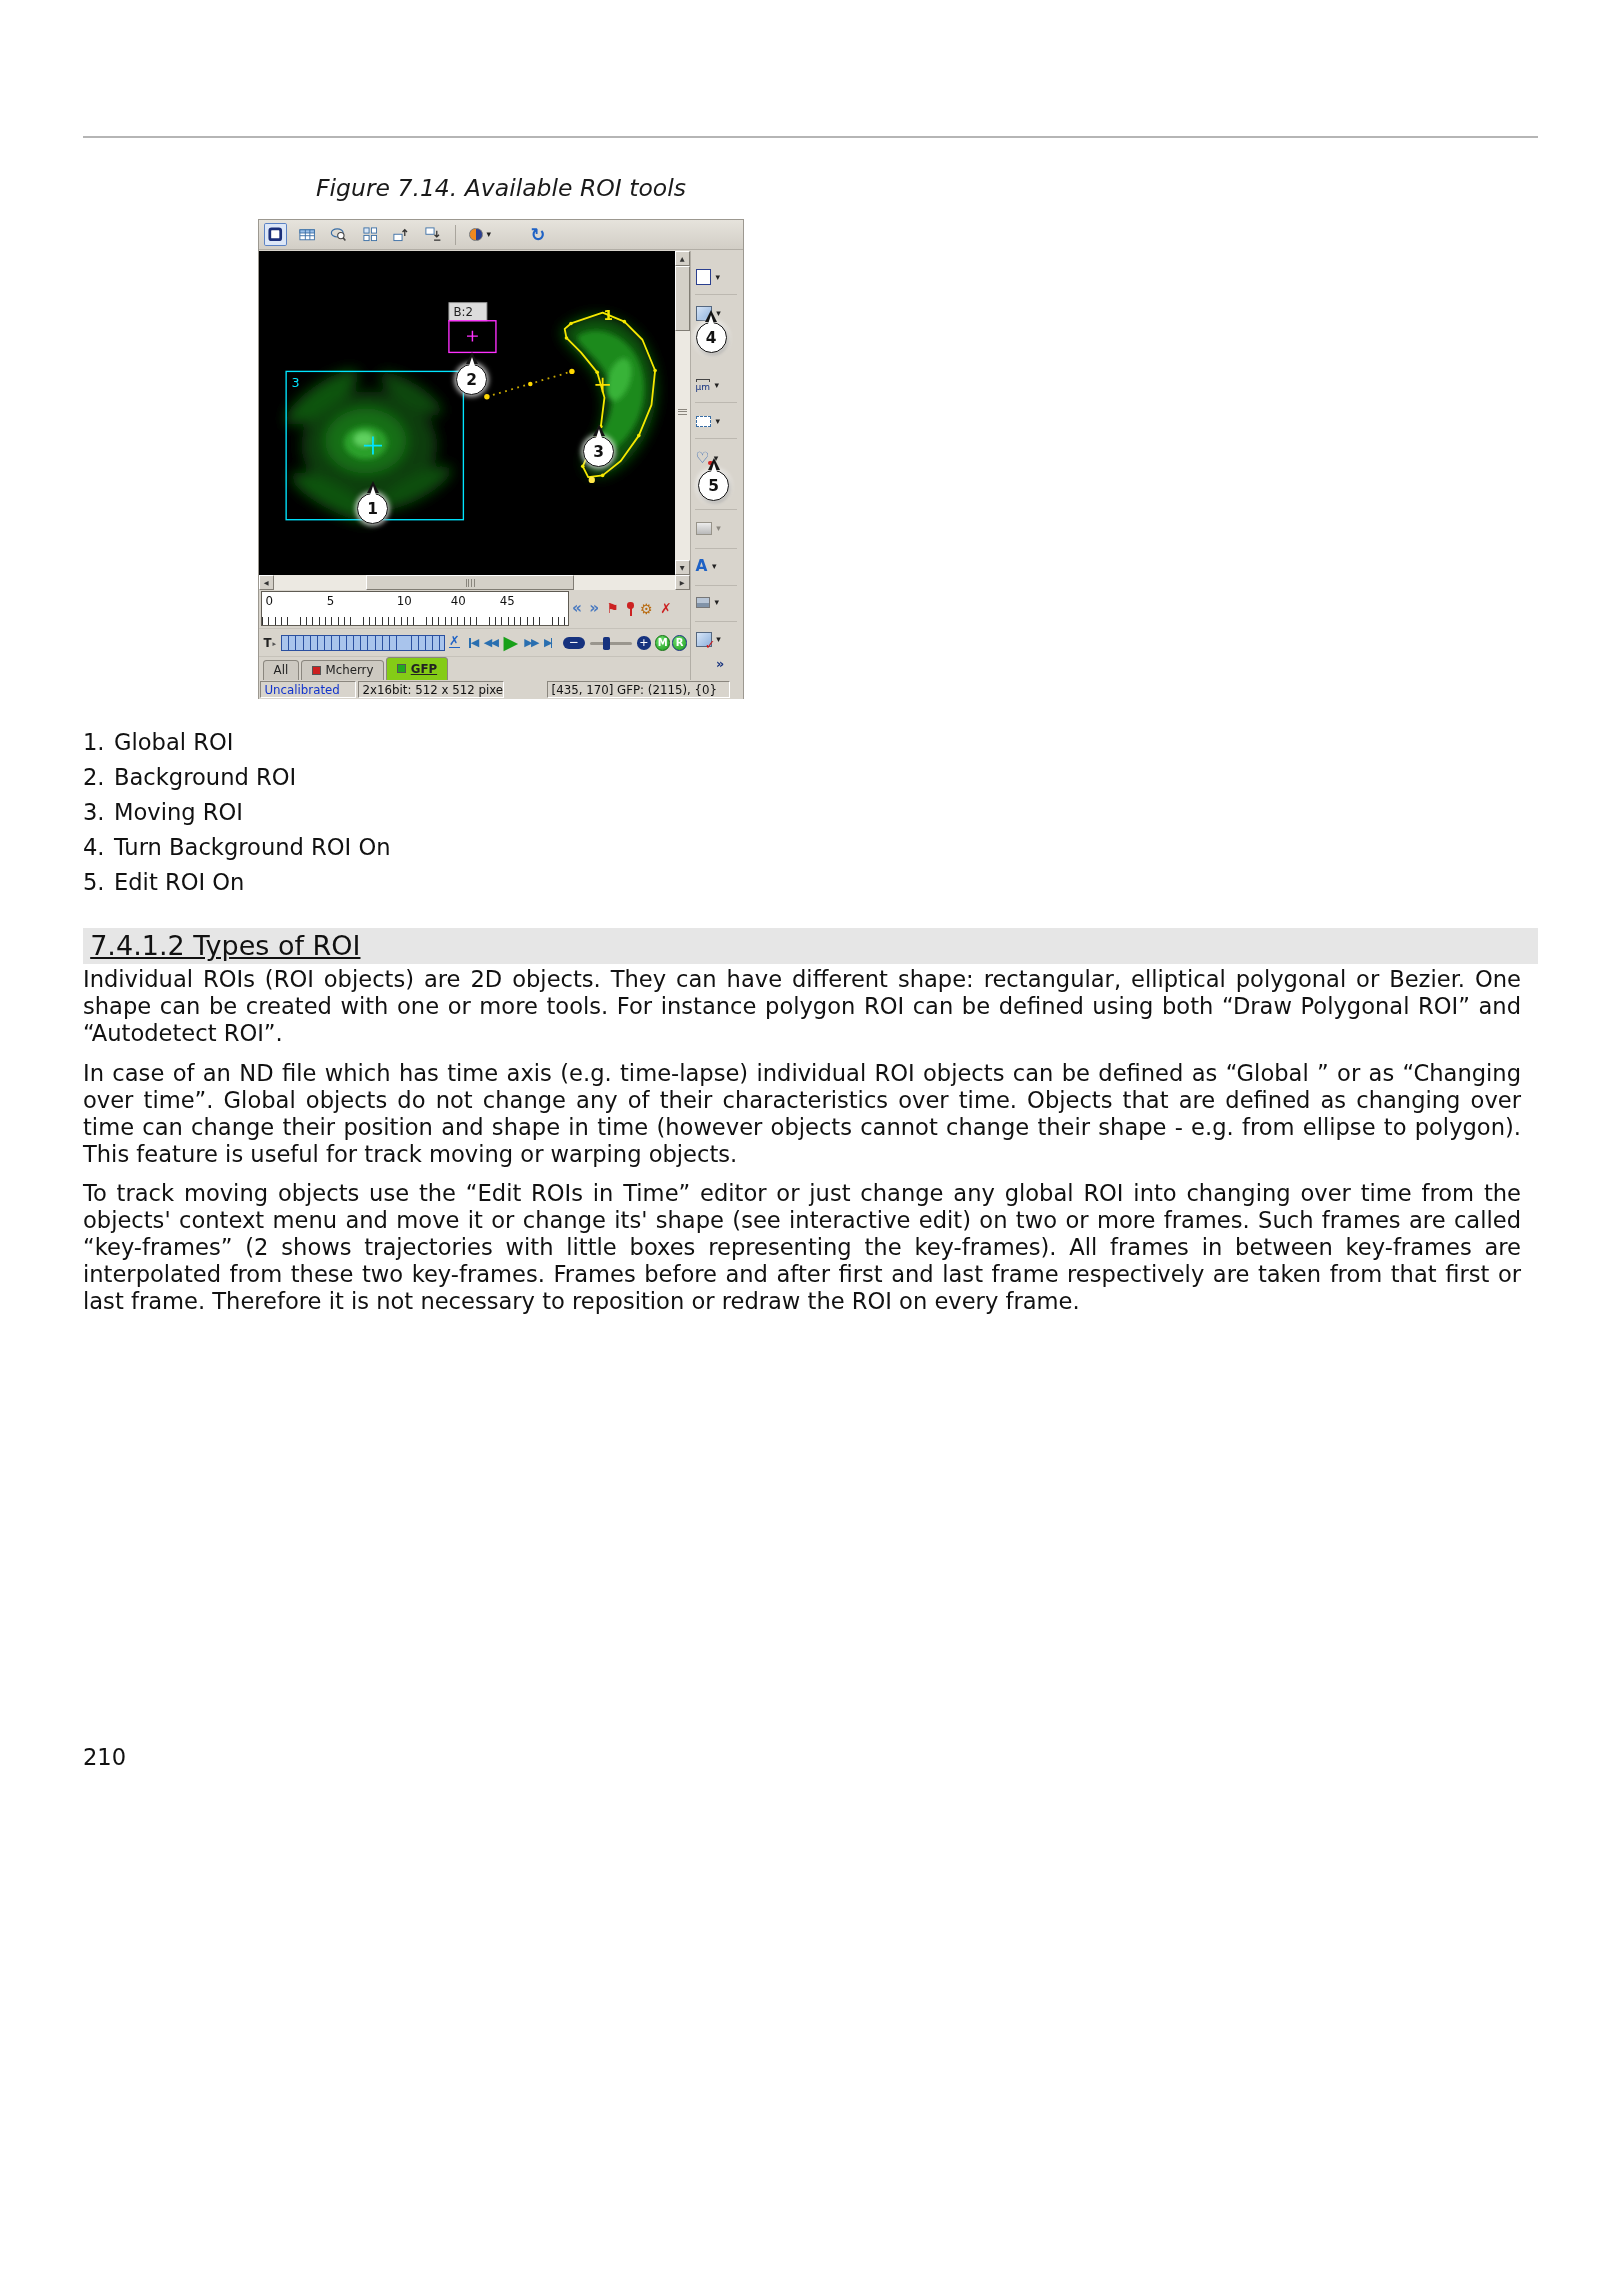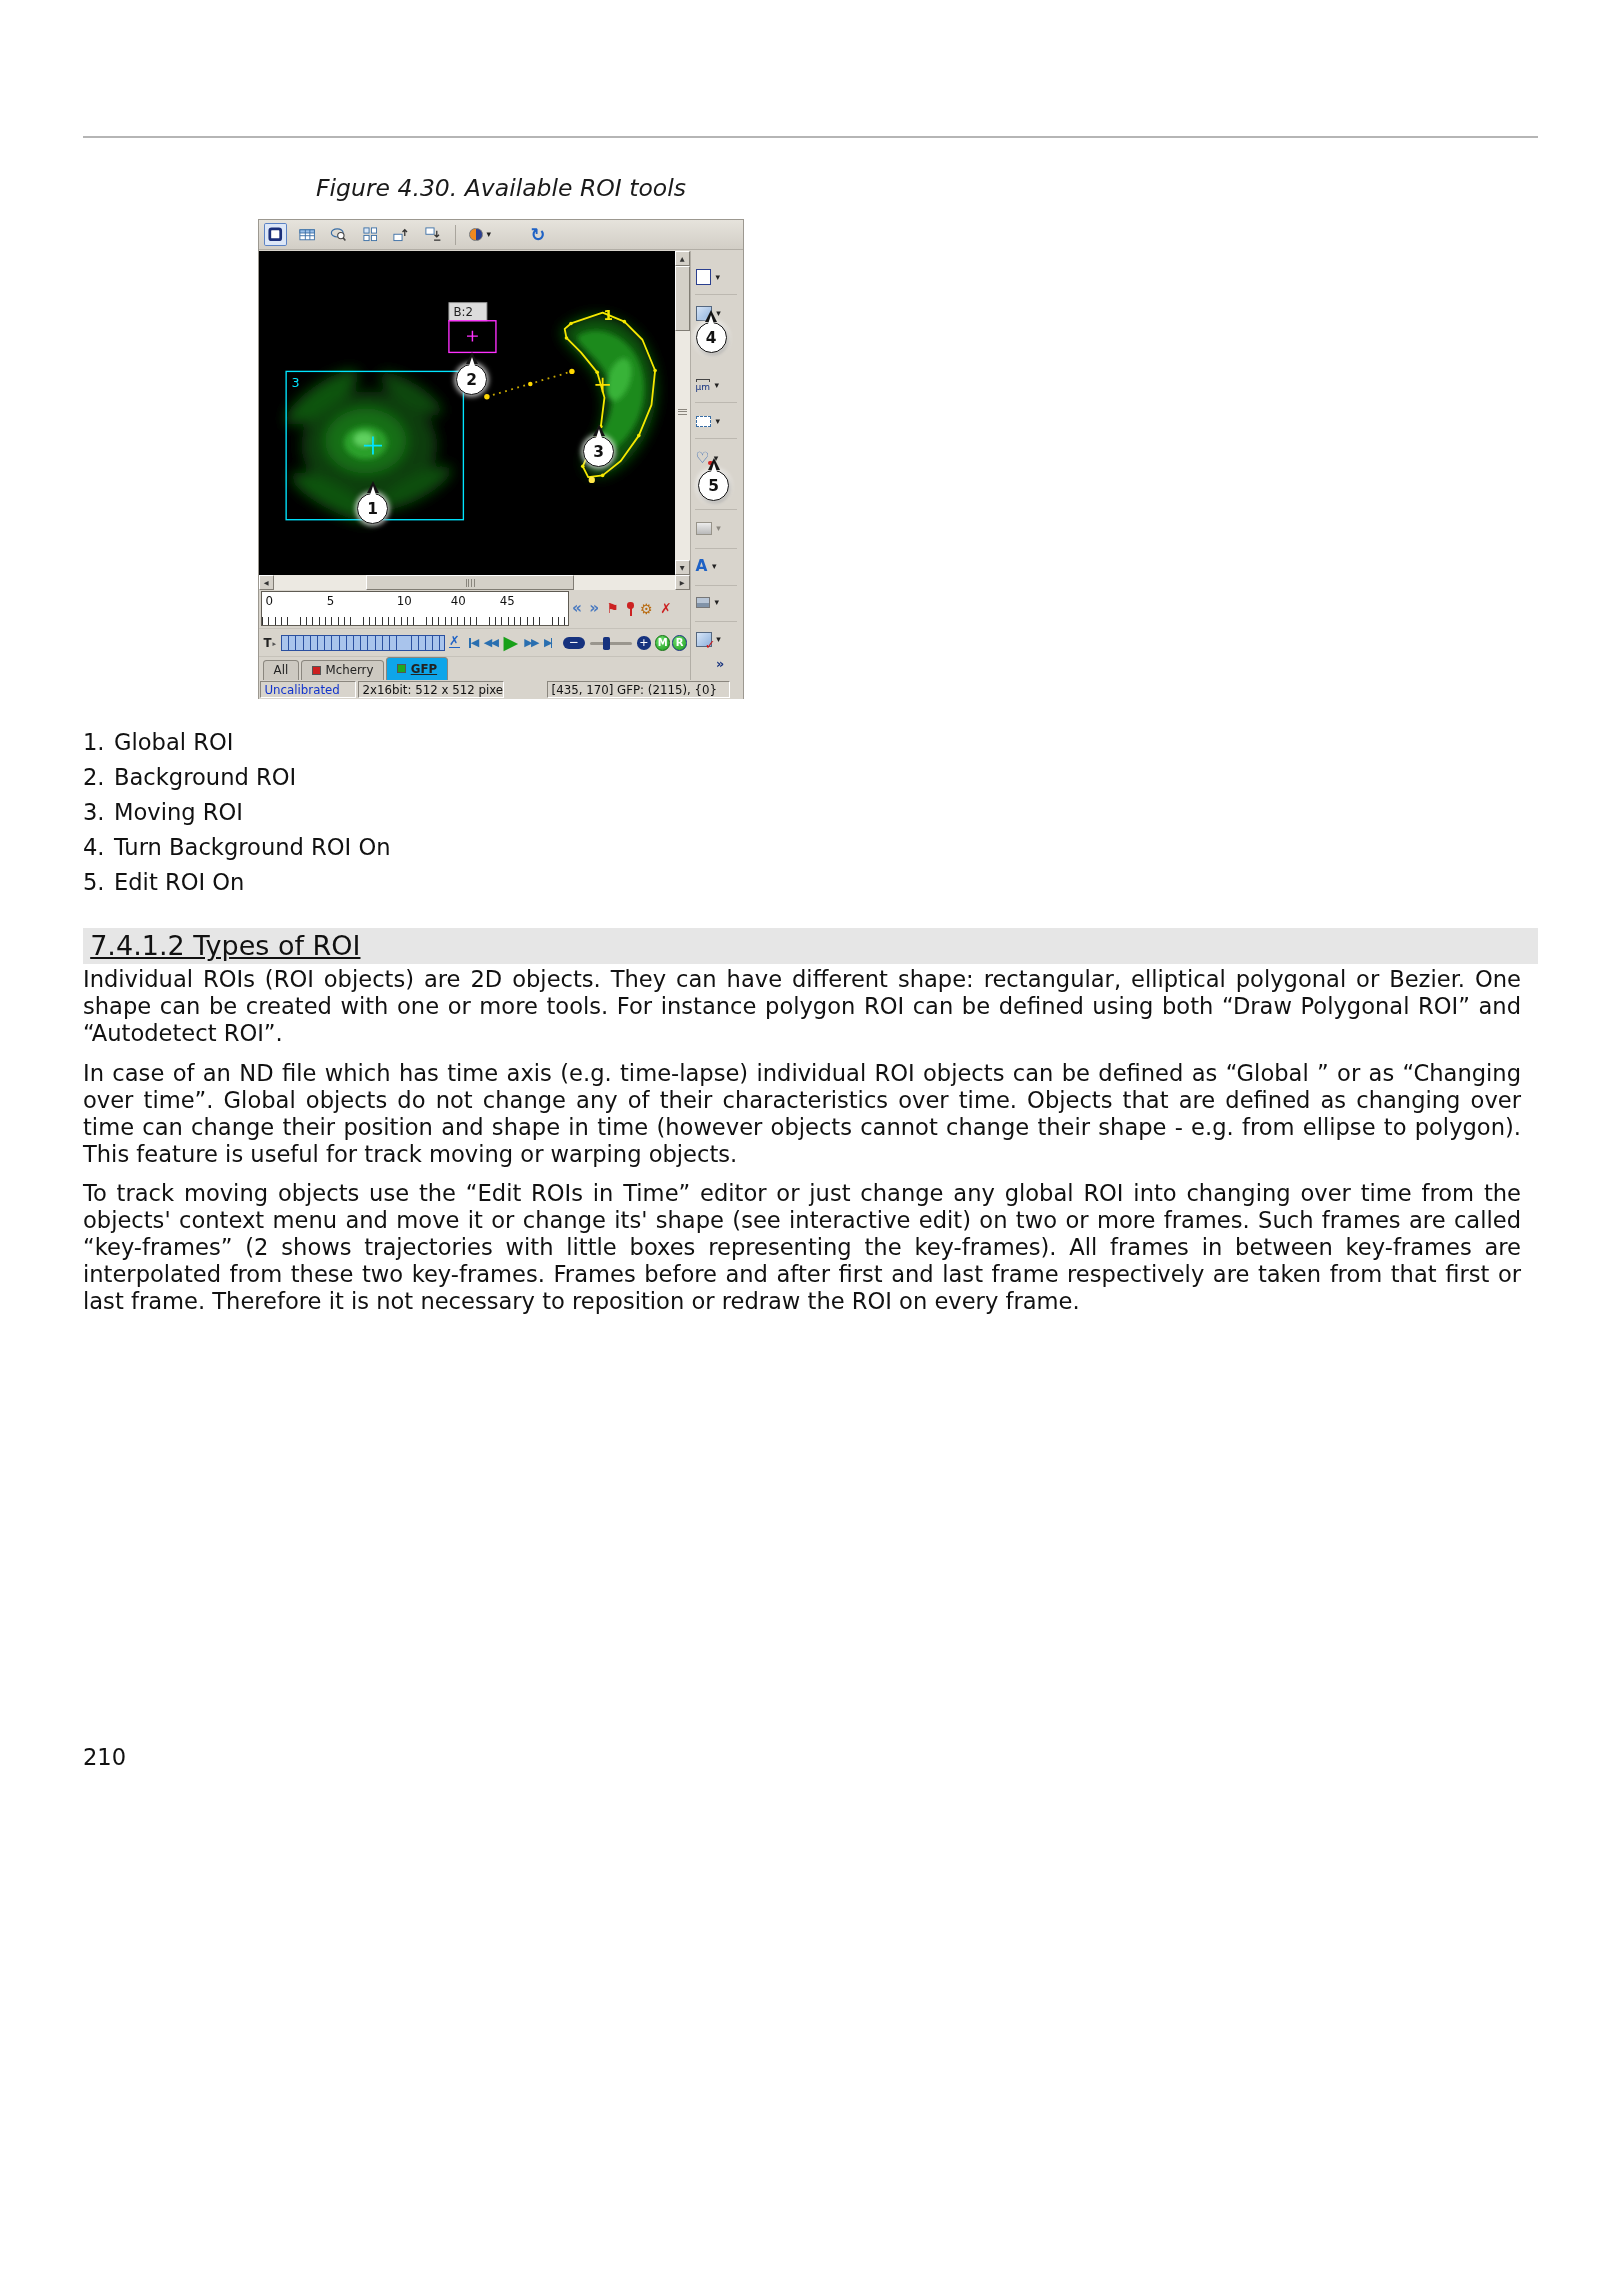--- a/index.html
+++ b/index.html
@@ -112,21 +112,21 @@
               background:radial-gradient(circle at 35% 30%,#6fe06f,#1c9a1c); color:#fff; font-size:10px;
               font-weight:bold; display:flex; align-items:center; justify-content:center; border:0.9px solid #127312; }
   .mode-m { left:396px; }
   .mode-r { left:413px; border:1.8px solid #16327e; }
 
   
   .tabs { position:absolute; left:0; top:436px; width:431px; height:23.5px; background:#d8d4cc;
           display:flex; align-items:flex-end; padding-left:3.6px; gap:1.8px; border-top:0.9px solid #c6c2ba; }
   .tab { display:flex; align-items:center; gap:4.5px; height:20px; padding:0 10px; background:#cdc9c1;
          border:0.9px solid #8a867e; border-bottom:none; border-radius:3.6px 3.6px 0 0; font-size:11.8px; color:#222; }
-  .tab.selected { background:#0ea5e9; height:22.6px; font-weight:bold;justify-content:center; }
+  .tab.selected { background:#84cc16; height:22.6px; font-weight:bold;justify-content:center; }
   .tab.selected .lbl { text-decoration:underline; }
   .chip { width:9px; height:9px; border:0.9px solid #555; flex:none; }
   .chip.red { background:#cc2020; }
   .chip.green { background:#1faa1f; }
 
   
   .statusbar { position:absolute; left:0; top:460px; width:484px; height:19px; background:#d8d4cc; }
   .scell { position:absolute; top:0.9px; height:17px; line-height:14.5px; padding:0.9px 3.6px 0; border:0.9px solid;
            border-color:#8a867e #fff #fff #8a867e; font-size:11.8px; color:#111; background:#d8d4cc;
            white-space:nowrap; overflow:hidden; }
@@ -156,21 +156,21 @@
 
   .page-num { position:absolute; left:83px; top:1744px; font-size:22.6px; color:#111; }
 </style>
 </head>
 <body>
 
 <div class="page">
 
   <div class="doc-rule"></div>
 
-  <div class="fig-caption">Figure 4.30. Available ROI tools</div>
+  <div class="fig-caption">Figure 7.14. Available ROI tools</div>
 
   <div class="figure">
 
     <div class="fig-toolbar">
       <div class="tbtn pressed">
         <svg width="14.5" height="14.5" viewBox="0 0 16 16">
             <rect x="2" y="2" width="12" height="12" rx="2" fill="#fff" stroke="#1b2f7a" stroke-width="3"></rect>
           </svg>
       </div>
       <div class="tbtn">

